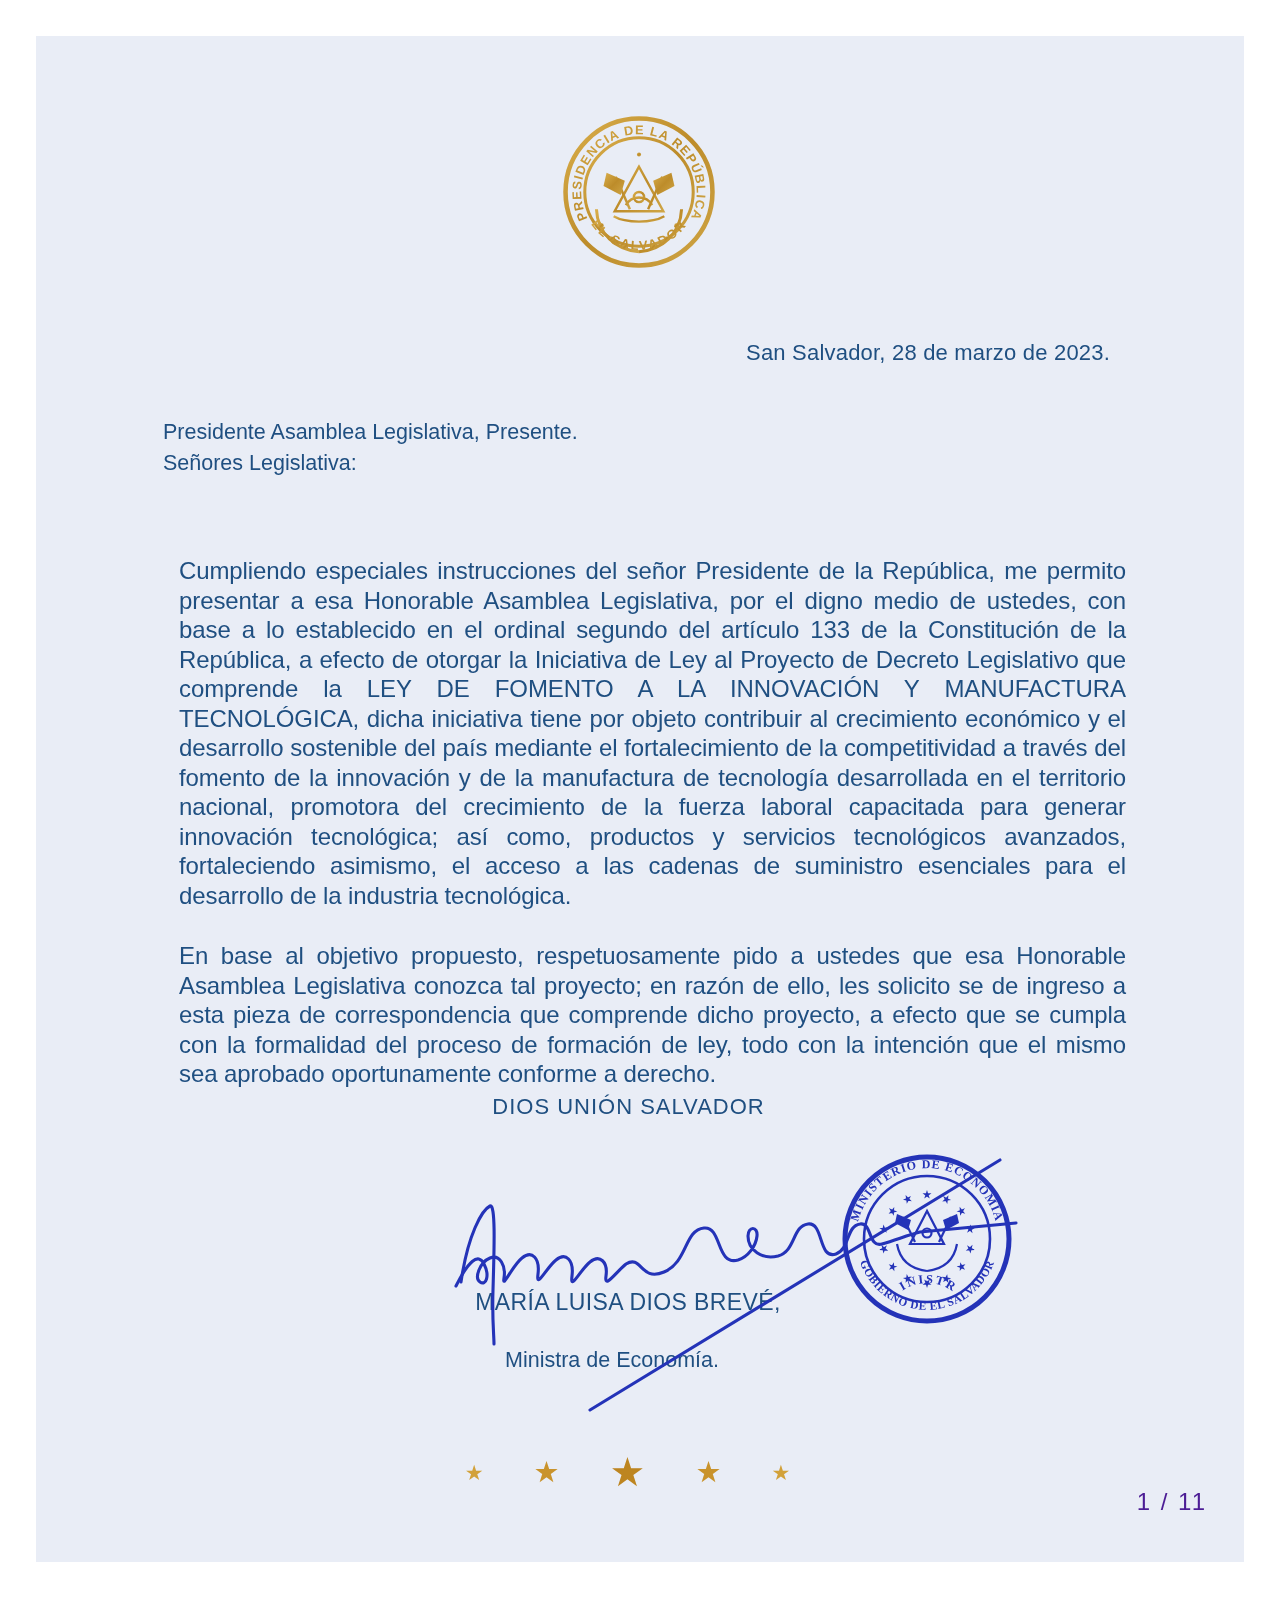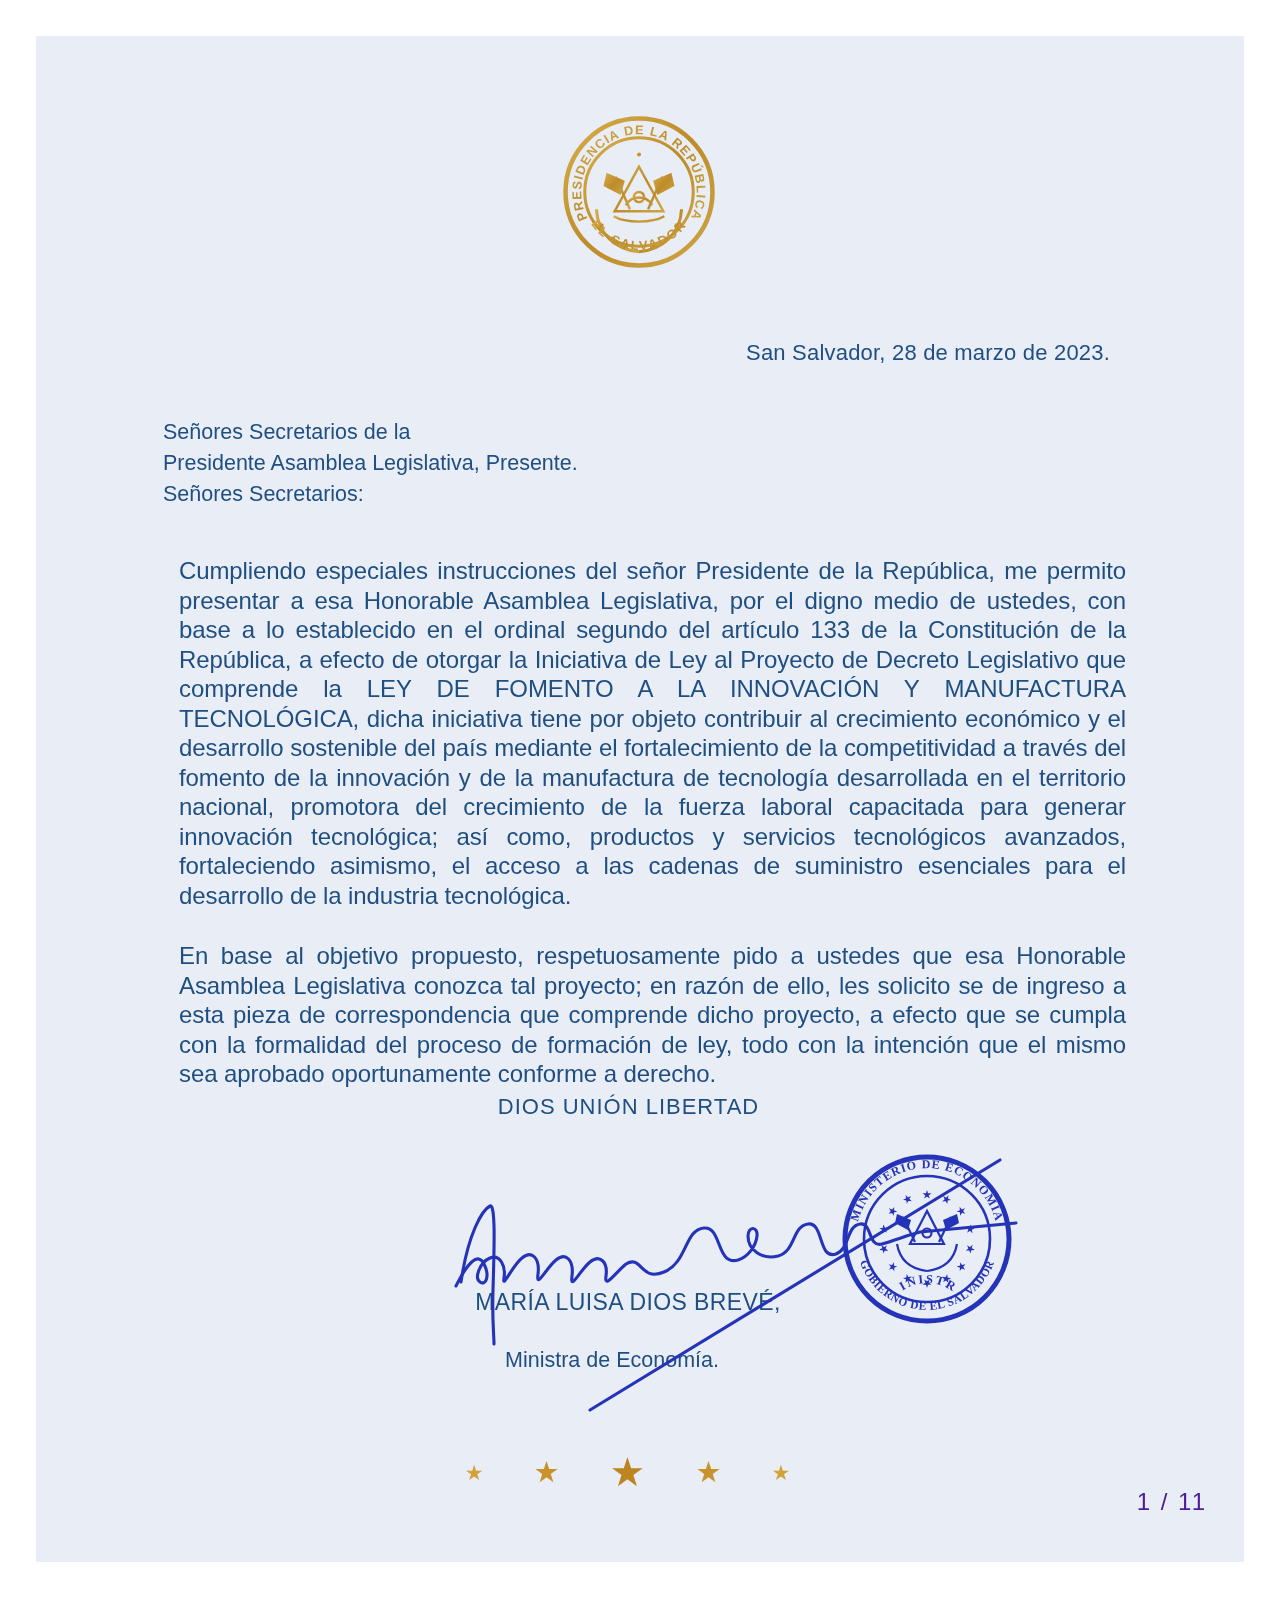--- a/index.html
+++ b/index.html
@@ -93,29 +93,28 @@
       <circle cx="112" cy="108" r="2.2" fill="url(#gold)" stroke="none"></circle>
       <circle cx="102" cy="121" r="2.2" fill="url(#gold)" stroke="none"></circle>
       <circle cx="89" cy="129" r="2.2" fill="url(#gold)" stroke="none"></circle>
       <path d="M50,99 C62,106 88,106 100,99"></path>
     </g>
   </svg>
 
   <div class="date-line">San Salvador, 28 de marzo de 2023.</div>
 
   <div class="recipient">
-    <div>Señores Secretarios de la</div>
     <div>Presidente Asamblea Legislativa, Presente.</div>
-    <div>Señores Secretarios:</div>
+    <div>Señores Legislativa:</div>
   </div>
 
   <p class="para para1">Cumpliendo especiales instrucciones del señor Presidente de la República, me permito presentar a esa Honorable Asamblea Legislativa, por el digno medio de ustedes, con base a lo establecido en el ordinal segundo del artículo 133 de la Constitución de la República, a efecto de otorgar la Iniciativa de Ley al Proyecto de Decreto Legislativo que comprende la LEY DE FOMENTO A LA INNOVACIÓN Y MANUFACTURA TECNOLÓGICA, dicha iniciativa tiene por objeto contribuir al crecimiento económico y el desarrollo sostenible del país mediante el fortalecimiento de la competitividad a través del fomento de la innovación y de la manufactura de tecnología desarrollada en el territorio nacional, promotora del crecimiento de la fuerza laboral capacitada para generar innovación tecnológica; así como, productos y servicios tecnológicos avanzados, fortaleciendo asimismo, el acceso a las cadenas de suministro esenciales para el desarrollo de la industria tecnológica.</p>
   <p class="para para2">En base al objetivo propuesto, respetuosamente pido a ustedes que esa Honorable Asamblea Legislativa conozca tal proyecto; en razón de ello, les solicito se de ingreso a esta pieza de correspondencia que comprende dicho proyecto, a efecto que se cumpla con la formalidad del proceso de formación de ley, todo con la intención que el mismo sea aprobado oportunamente conforme a derecho.</p>
 
-  <div class="motto">DIOS UNIÓN LIBERTAD</div>
+  <div class="motto">DIOS UNIÓN SALVADOR</div>
 
   <svg class="stamp stamp-svg" viewBox="0 0 172 172">
     <defs>
       <path id="stampTop" d="M17.4,104.4 A71,71 0 1 1 154.6,104.4" fill="none"></path>
       <path id="stampBottom" d="M16.1,98.3 A71,71 0 0 0 155.9,98.3" fill="none"></path>
       <path id="stampMinistra" d="M56,142 A44,44 0 0 1 116,142" fill="none"></path>
     </defs>
     <circle cx="86" cy="86" r="82" fill="none" stroke="#2433b8" stroke-width="5"></circle>
     <circle cx="86" cy="86" r="63" fill="none" stroke="#2433b8" stroke-width="2.6"></circle>
     <text font-size="12" letter-spacing="1" fill="#2433b8" font-family="Liberation Serif, serif">

